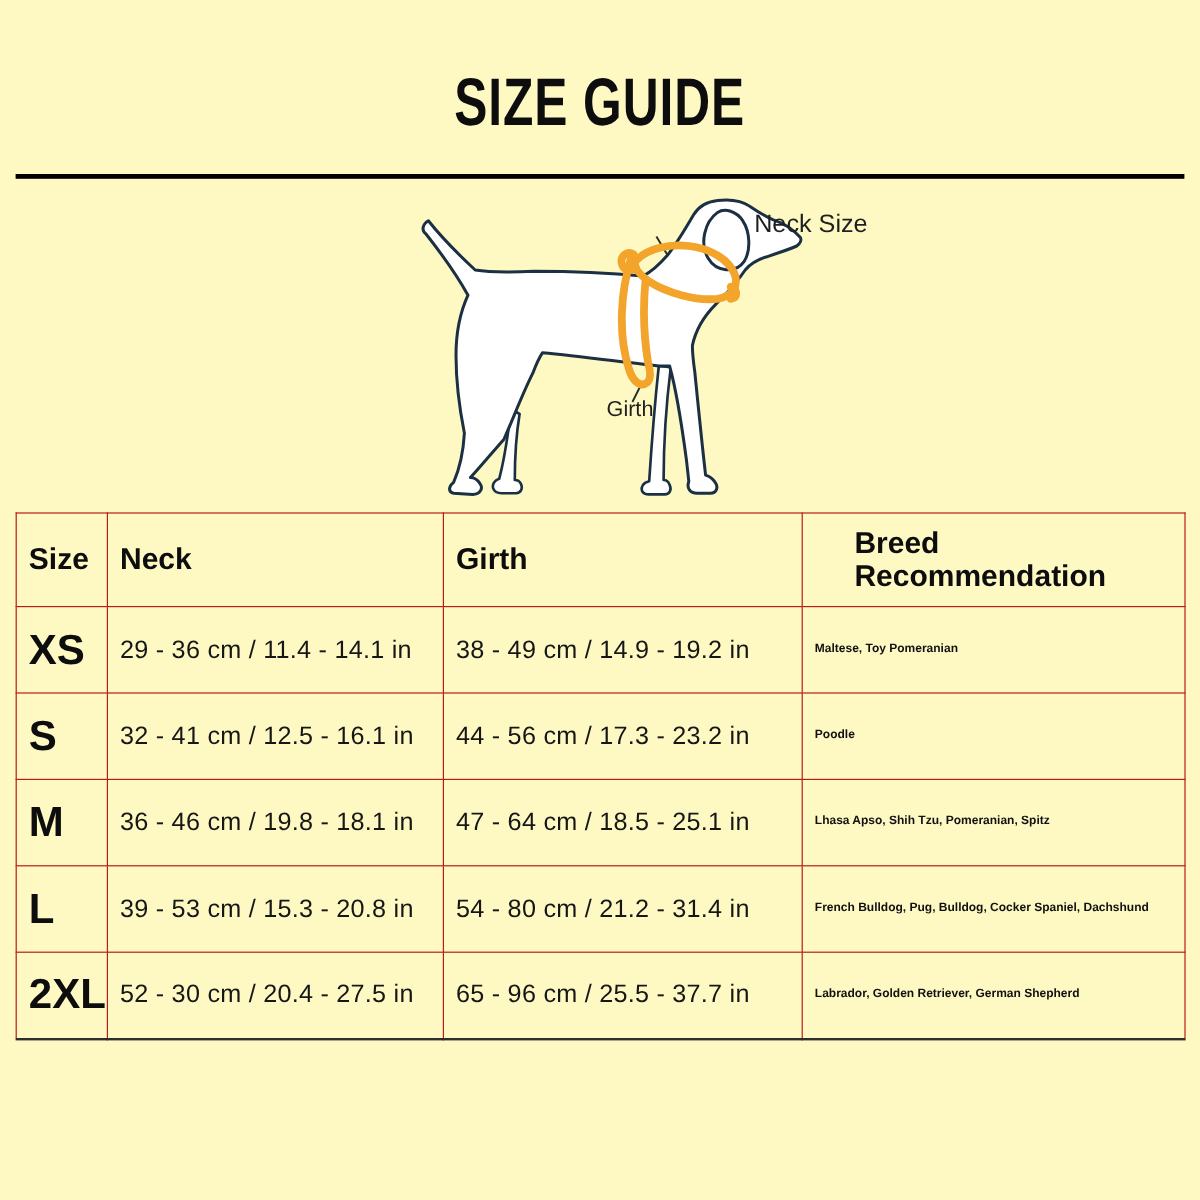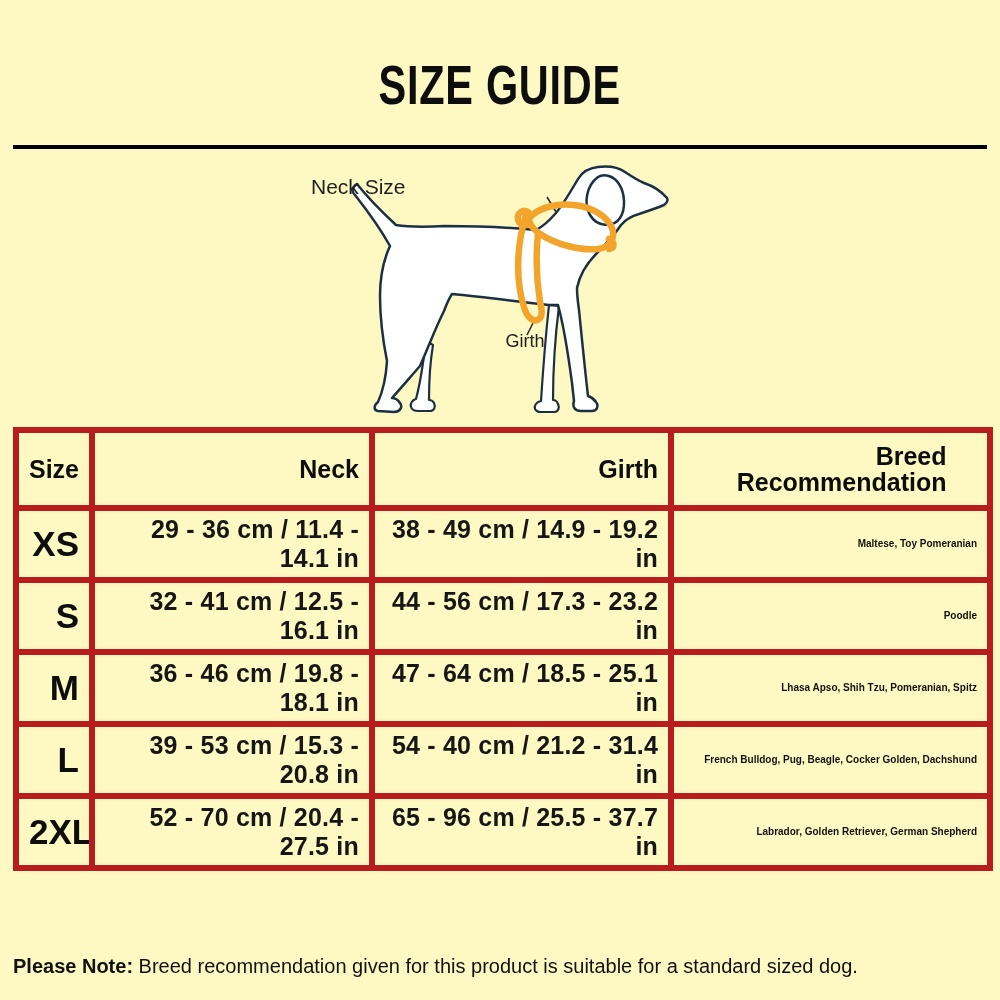--- a/index.html
+++ b/index.html
@@ -7,36 +7,36 @@
   .page{position:relative;width:1000px;height:1000px;background:#fef9c3;overflow:hidden;}
 
   .title-wrap{position:absolute;left:0;top:52px;width:1000px;text-align:center;}
   .title{display:inline-block;font-size:56px;font-weight:700;letter-spacing:1px;
          transform:scaleX(0.74);transform-origin:center;color:#0d0d0d;white-space:nowrap;}
 
   .rule{position:absolute;left:13px;top:145px;width:974px;height:4px;background:#000;}
 
   .dog-svg{position:absolute;left:330px;top:155px;width:380px;height:280px;}
 
-  .neck-label{position:absolute;left:311px;top:175px;width:392px;text-align:left;
+  .neck-label{position:absolute;left:331px;top:175px;width:392px;text-align:right;
               font-size:21px;font-weight:500;color:#1f1f1f;}
   .girth-label{position:absolute;left:330px;top:331px;width:390px;text-align:center;
                font-size:18px;font-weight:500;color:#1f1f1f;}
 
   table.size-table{position:absolute;left:13px;top:427px;width:974px;
                    border-collapse:collapse;table-layout:fixed;}
-  table.size-table td,table.size-table th{border:6px solid #b91c1c;padding:0 10px;
-                   text-align:right;vertical-align:middle;overflow:hidden;}
+  table.size-table td,table.size-table th{border:1px solid #b91c1c;padding:0 10px;
+                   text-align:left;vertical-align:middle;overflow:hidden;}
   table.size-table{border:1px solid #6e6e6e;border-bottom:2px solid #2e2e2e;}
   tr.hdr{height:78px;}
   tr.row{height:72px;}
   .hdr th{font-size:25px;font-weight:700;color:#0d0d0d;line-height:1.05;}
   .hdr .wrap-narrow{max-width:232px;margin:0 auto;}
   td.c-size{font-size:35px;font-weight:700;color:#0d0d0d;}
-  td.c-meas{font-size:25px;font-weight:700;color:#161616;letter-spacing:0.2px;}
+  td.c-meas{font-size:21px;font-weight:400;color:#161616;letter-spacing:0.2px;}
   td.c-breed{font-size:10px;font-weight:700;color:#111;line-height:1.45;padding:0 14px;}
 
   .note{position:absolute;left:13px;top:955px;width:974px;font-size:20px;color:#111;}
   .note b{font-weight:700;}
 </style>
 </head>
 <body>
 
 <div class="page">
 
@@ -111,27 +111,26 @@
     </tr>
     <tr class="row">
       <td class="c-size">M</td>
       <td class="c-meas">36 - 46 cm / 19.8 - 18.1 in</td>
       <td class="c-meas">47 - 64 cm / 18.5 - 25.1 in</td>
       <td class="c-breed">Lhasa Apso, Shih Tzu, Pomeranian, Spitz</td>
     </tr>
     <tr class="row">
       <td class="c-size">L</td>
       <td class="c-meas">39 - 53 cm / 15.3 - 20.8 in</td>
-      <td class="c-meas">54 - 40 cm / 21.2 - 31.4 in</td>
-      <td class="c-breed">French Bulldog, Pug, Beagle, Cocker Golden, Dachshund</td>
+      <td class="c-meas">54 - 80 cm / 21.2 - 31.4 in</td>
+      <td class="c-breed">French Bulldog, Pug, Bulldog, Cocker Spaniel, Dachshund</td>
     </tr>
     <tr class="row">
       <td class="c-size">2XL</td>
-      <td class="c-meas">52 - 70 cm / 20.4 - 27.5 in</td>
+      <td class="c-meas">52 - 30 cm / 20.4 - 27.5 in</td>
       <td class="c-meas">65 - 96 cm / 25.5 - 37.7 in</td>
       <td class="c-breed">Labrador, Golden Retriever, German Shepherd</td>
     </tr>
   </tbody>
     </table>
 
-  <div class="note"><b>Please Note:</b><span> Breed recommendation given for this product is suitable for a standard sized dog.</span></div>
 
 </div>
 
 </body></html>

